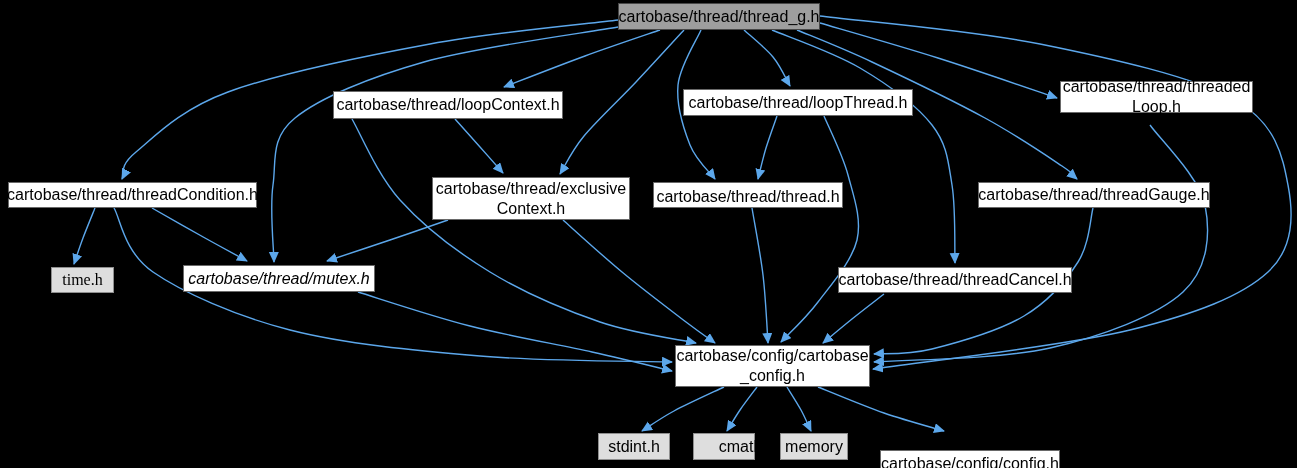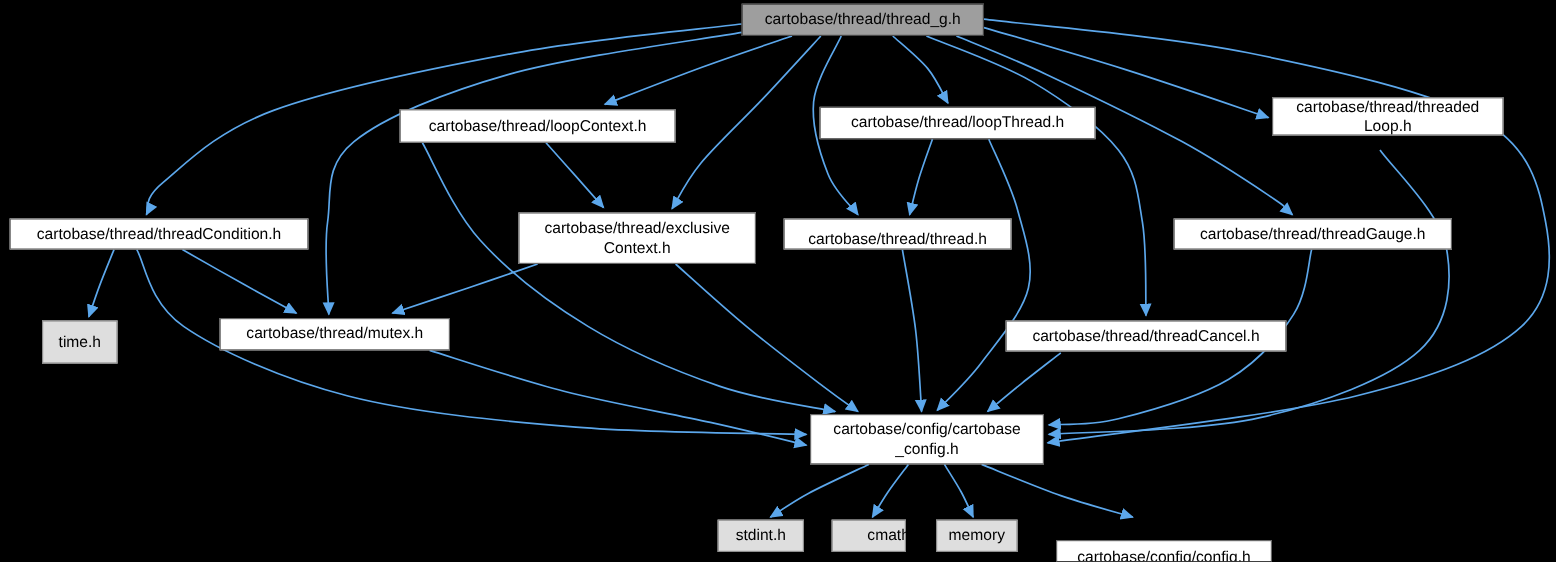--- a/index.html
+++ b/index.html
@@ -1,20 +1,20 @@
 <!DOCTYPE html>
 <html><head>
 <meta charset="utf-8">
 <style>
   html,body{margin:0;padding:0;background:#000;}
   #stage{position:relative;width:1297px;height:468px;background:#000;overflow:hidden;
          font-family:"Liberation Sans", sans-serif;}
   #edges{position:absolute;left:0;top:0;width:1297px;height:468px;}
   .node{position:absolute;box-sizing:border-box;display:flex;align-items:center;justify-content:center;
-        text-align:center;white-space:pre-line;font-size:13px;line-height:1.25;color:#000;
+        text-align:center;white-space:pre-line;font-size:16px;line-height:1.25;color:#000;
         padding:0 4px;cursor:default;}
   .node.internal{background:#ffffff;border:1.5px solid #696969;cursor:pointer;}
   .node.external{background:#dedede;border:1.5px solid #8f8f8f;}
   .node.root{background:#9e9e9e;border:1.5px solid #474747;}
   .edge{fill:none;stroke-width:1.4px;}
 </style>
 </head>
 <body>
 
 <div id="stage">
@@ -57,22 +57,22 @@
       <div class="node root" style="left: 618px; top: 3px; width: 202px; height: 27px;"><span>cartobase/thread/thread_g.h</span></div>
       <div class="node internal" style="left: 333px; top: 91px; width: 230px; height: 28px;"><span>cartobase/thread/loopContext.h</span></div>
       <div class="node internal" style="left: 683px; top: 89px; width: 230px; height: 27px;"><span>cartobase/thread/loopThread.h</span></div>
       <div class="node internal" style="left: 1060px; top: 81px; width: 193px; height: 32px;"><span>cartobase/thread/threaded
 Loop.h</span></div>
       <div class="node internal" style="left: 8px; top: 182px; width: 249px; height: 26px;"><span>cartobase/thread/threadCondition.h</span></div>
       <div class="node internal" style="left: 432px; top: 177px; width: 198px; height: 43px;"><span>cartobase/thread/exclusive
 Context.h</span></div>
       <div class="node internal" style="left: 653px; top: 182px; width: 190px; height: 26px; align-items: flex-end;"><span>cartobase/thread/thread.h</span></div>
       <div class="node internal" style="left: 978px; top: 182px; width: 232px; height: 26px;"><span>cartobase/thread/threadGauge.h</span></div>
-      <div class="node external" style="left: 35px; top: 267px; width: 63px; height: 36px;"><span>time.h</span></div>
-      <div class="node internal" style="left: 183px; top: 265px; width: 192px; height: 27px;"><span>cartobase/thread/mutex.h</span></div>
+      <div class="node external" style="left: 51px; top: 267px; width: 63px; height: 26px; font-family: Liberation Serif, serif;"><span>time.h</span></div>
+      <div class="node internal" style="left: 183px; top: 265px; width: 192px; height: 27px; font-style: italic;"><span>cartobase/thread/mutex.h</span></div>
       <div class="node internal" style="left: 838px; top: 267px; width: 234px; height: 26px;"><span>cartobase/thread/threadCancel.h</span></div>
       <div class="node internal" style="left: 675px; top: 345px; width: 195px; height: 42px;"><span>cartobase/config/cartobase
 _config.h</span></div>
       <div class="node external" style="left: 598px; top: 433px; width: 72px; height: 27px;"><span>stdint.h</span></div>
       <div class="node external" style="left: 693px; top: 433px; width: 62px; height: 27px; padding-left: 37px;"><span>cmath</span></div>
       <div class="node external" style="left: 780px; top: 433px; width: 68px; height: 27px;"><span>memory</span></div>
       <div class="node internal" style="left: 880px; top: 450px; width: 180px; height: 28px;"><span>cartobase/config/config.h</span></div>
     </div>
 </div>
 

